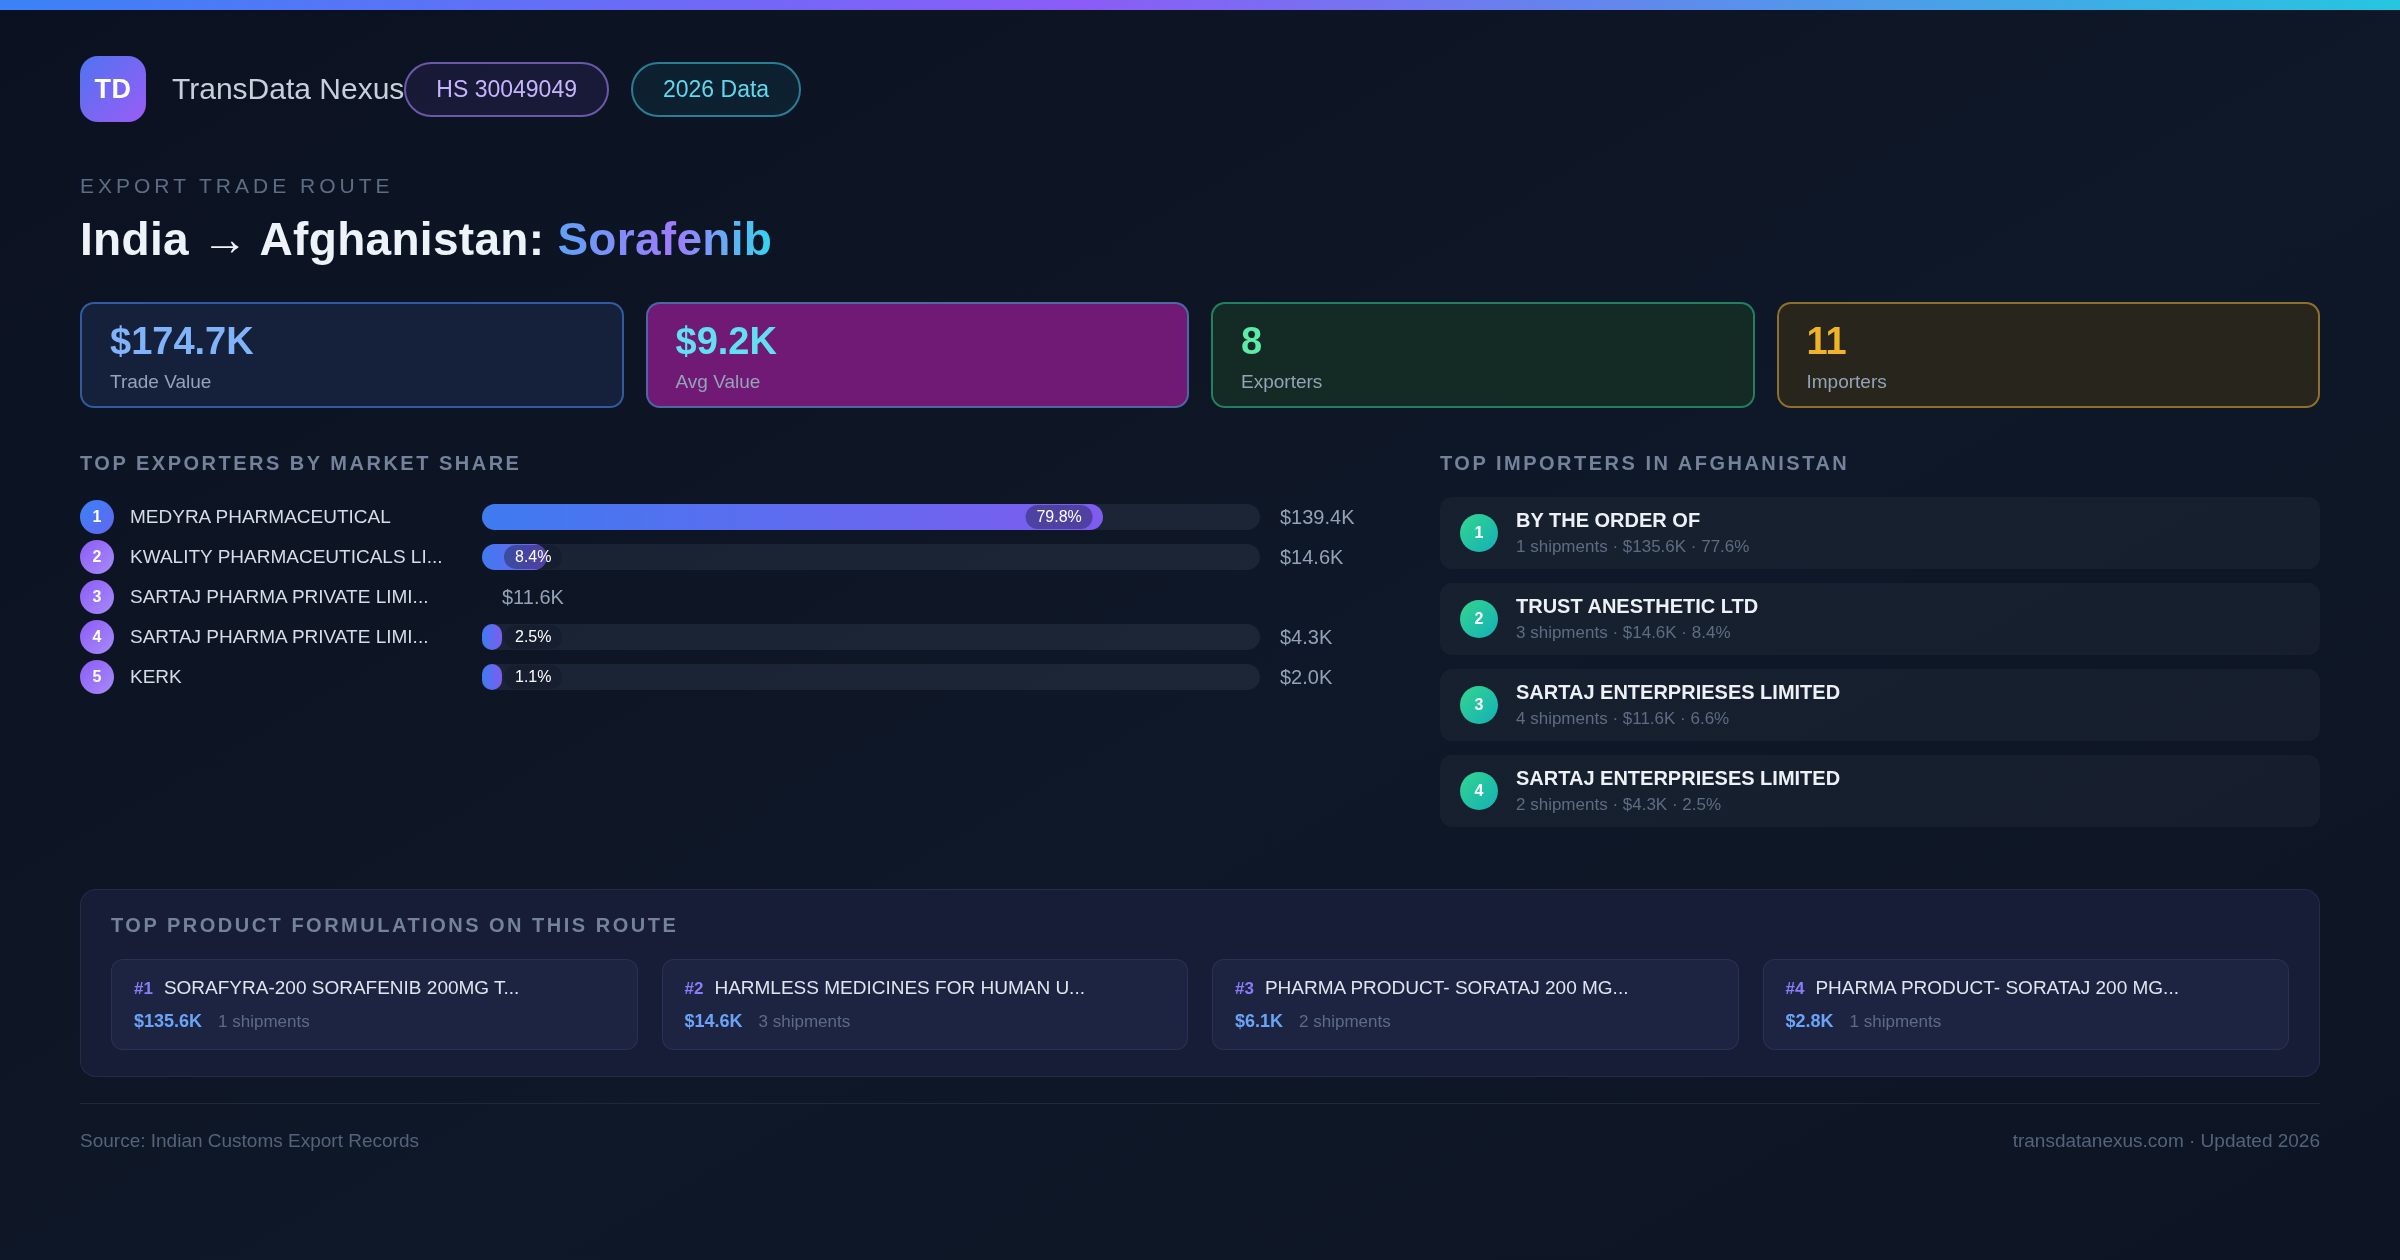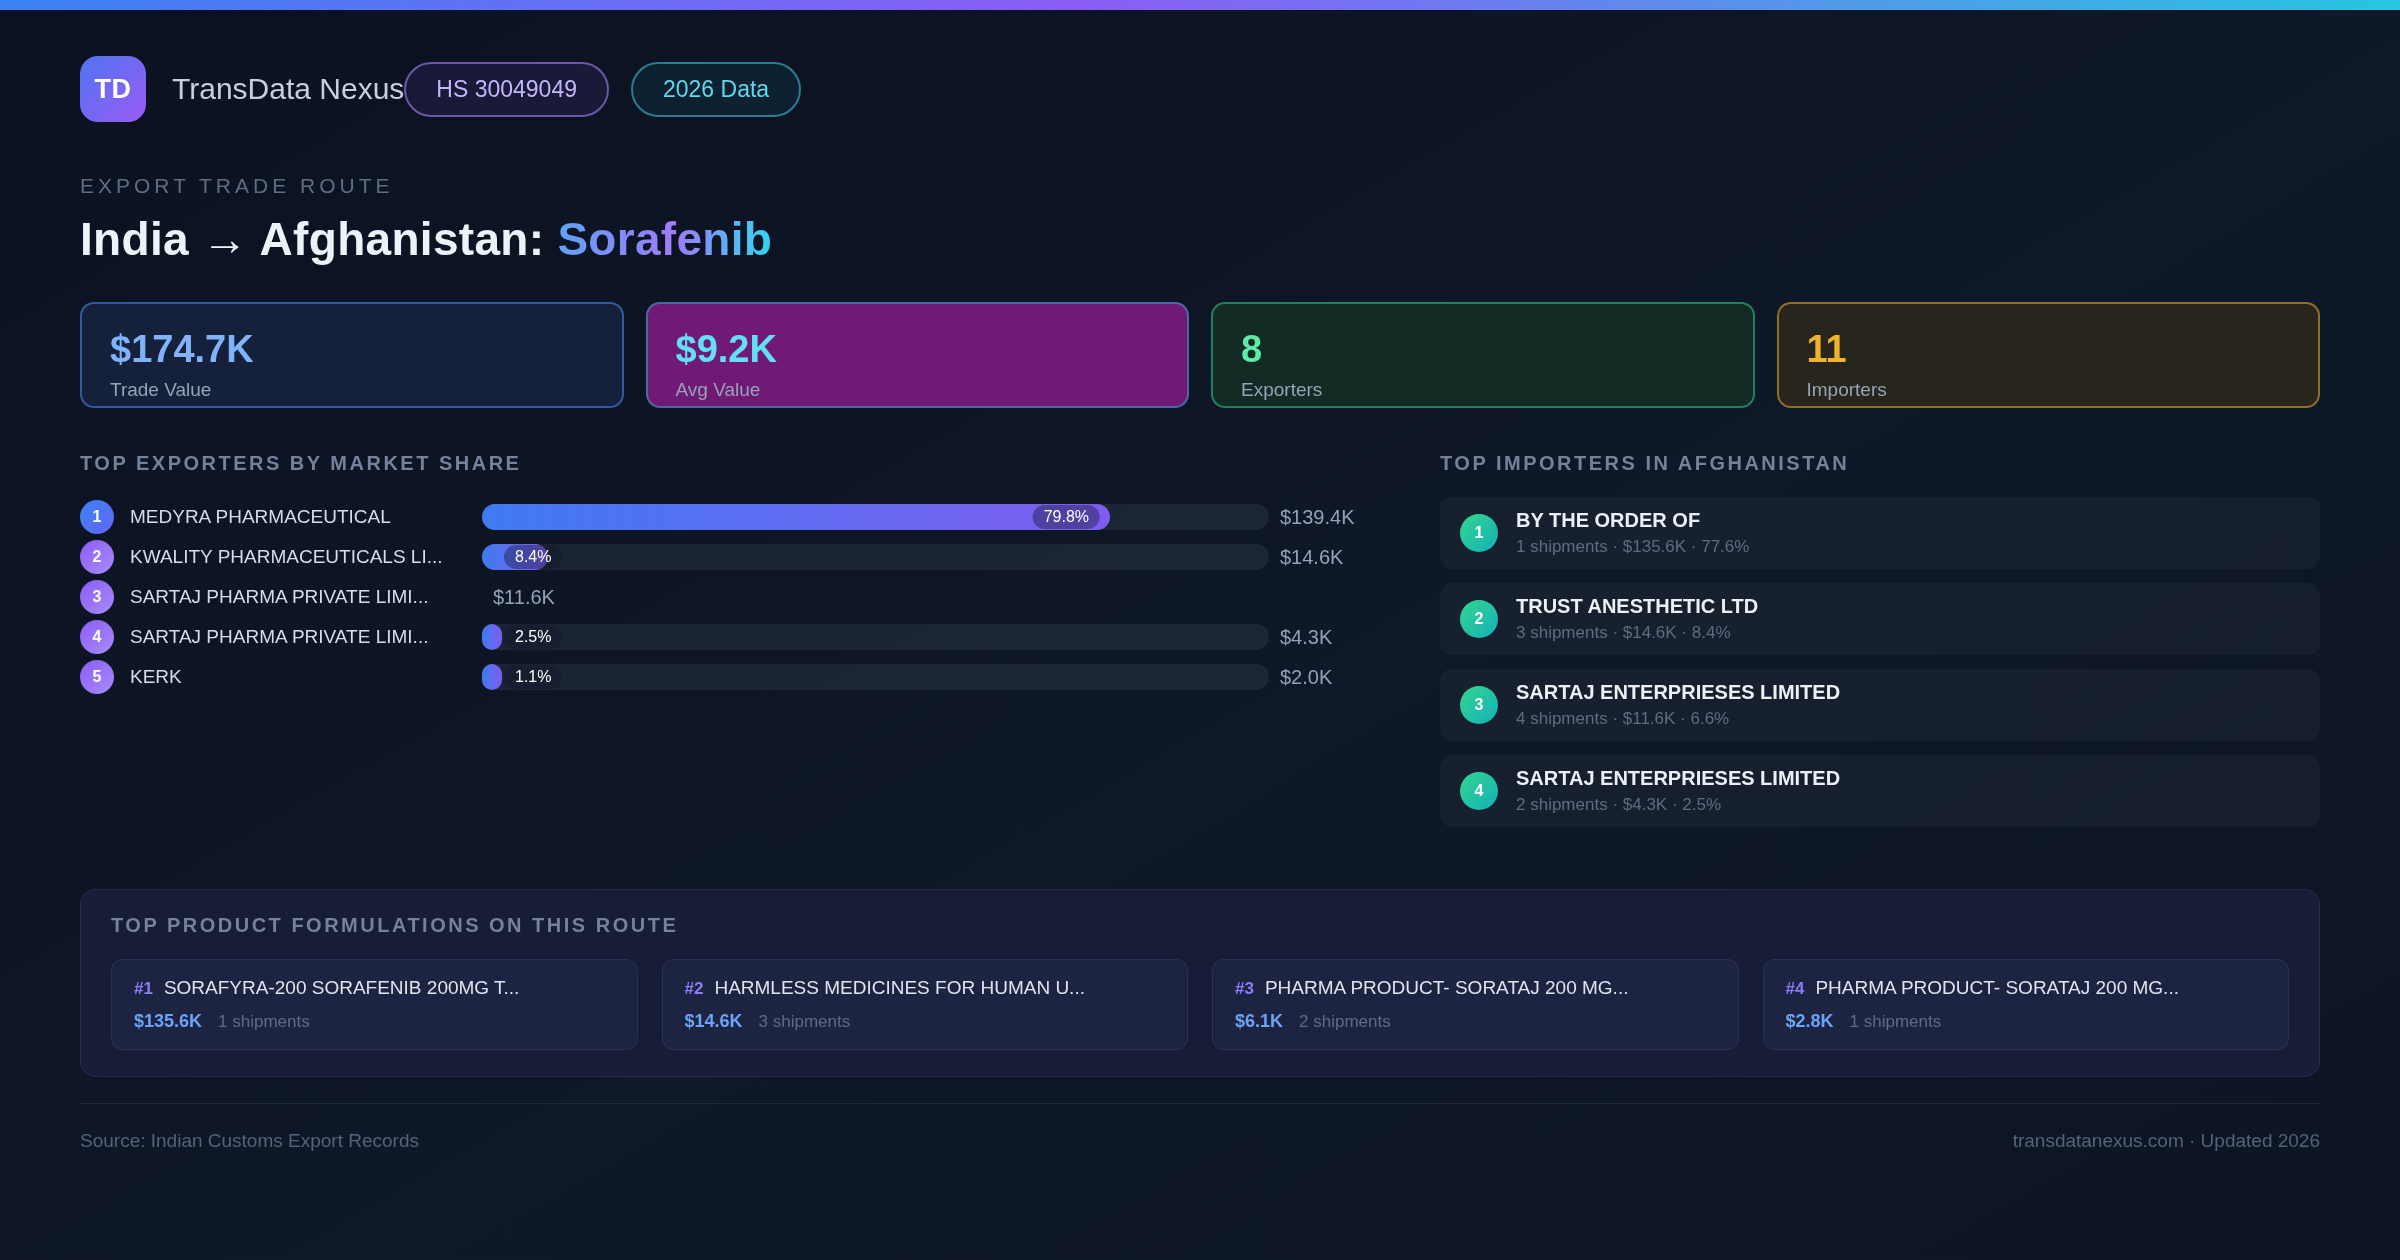--- a/index.html
+++ b/index.html
@@ -28,21 +28,21 @@
 
   
   .eyebrow { margin-top:52px; font-size:21px; letter-spacing:4px; color:#5d6d84; font-weight:500; }
   .title { margin-top:14px; font-size:46px; font-weight:600; color:#eef3f9; letter-spacing:.3px; }
   .title .highlight {
     background:linear-gradient(90deg,#5ea2f7 0%,#9f7bfa 55%,#33d6f0 100%);
     -webkit-background-clip:text; background-clip:text; color:transparent; }
 
   
   .stats-row { margin-top:36px; display:flex; gap:22px; }
-  .stat-card { flex:1; border-radius:14px; padding:24px 28px; height:106px; }
+  .stat-card { flex:1; border-radius:14px; padding:16px 28px; height:106px; }
   .stat-value { font-size:38px; font-weight:600; }
   .stat-label { font-size:19px; color:#94a3b8; margin-top:8px; }
   .stat--blue   { background:#15213a; border:2px solid rgba(77,139,245,.55); }
   .stat--blue   .stat-value { color:#80b3f9; }
   .stat--purple { background:#1b1c38; border:2px solid rgba(147,118,244,.55); }
   .stat--purple .stat-value { color:#c7b8fb; }
   .stat--cyan   { background:#701a75; border:2px solid rgba(34,197,220,.45); }
   .stat--cyan   .stat-value { color:#62e0f2; }
   .stat--green  { background:#132b24; border:2px solid rgba(52,211,153,.5); }
   .stat--green  .stat-value { color:#5eeaa8; }
@@ -62,21 +62,21 @@
   .rank-blue   { background:linear-gradient(135deg,#3b82f6,#6366f1); }
   .rank-purple { background:linear-gradient(135deg,#8b5cf6,#a78bfa); }
   .exporter-name { width:352px; margin-left:16px; font-size:19px; color:#d6dde8;
     white-space:nowrap; overflow:hidden; text-overflow:ellipsis; }
   .bar-track { position:relative; flex:1; height:26px; border-radius:999px;
     background:rgba(148,163,184,.10); }
   .bar-fill { position:absolute; left:0; top:0; bottom:0; border-radius:999px;
     min-width:20px; background:linear-gradient(90deg,#3f7bf0,#7e5cf0); }
   .bar-pct { position:absolute; top:50%; font-size:16px; color:#fff;
     background:rgba(15,23,42,.40); border-radius:999px; padding:3px 11px; white-space:nowrap; }
-  .exporter-value { width:100px; margin-left:11px; font-size:20px; color:#93a2b6; }
+  .exporter-value { width:100px; margin-left:20px; font-size:20px; color:#93a2b6; }
 
   
   .importer-rows { margin-top:22px; }
   .importer-card { display:flex; align-items:center; gap:18px;
     background:rgba(255,255,255,.035); border-radius:12px;
     padding:12px 20px; margin-bottom:14px; min-height:63px; }
   .importer-badge { width:38px; height:38px; border-radius:50%; flex:0 0 38px;
     background:linear-gradient(135deg,#33d68f,#14b0b8);
     display:flex; align-items:center; justify-content:center;
     color:#fff; font-size:16px; font-weight:600; }

